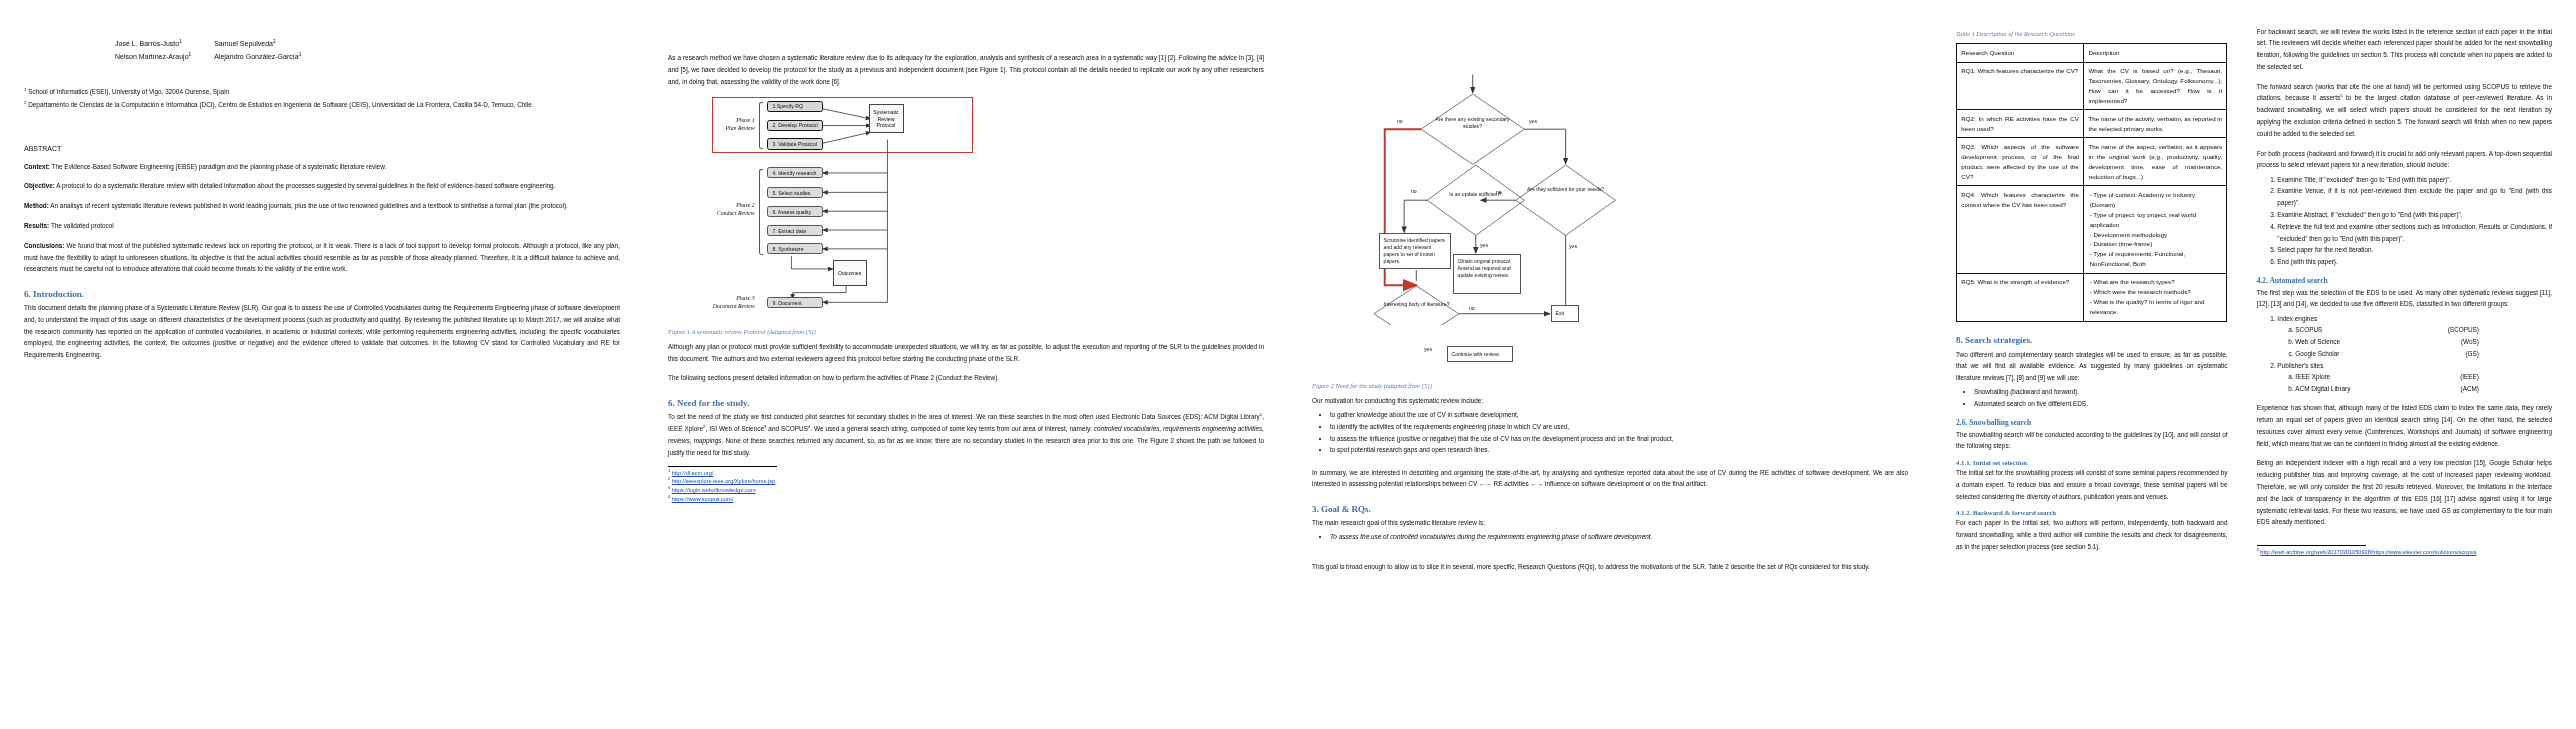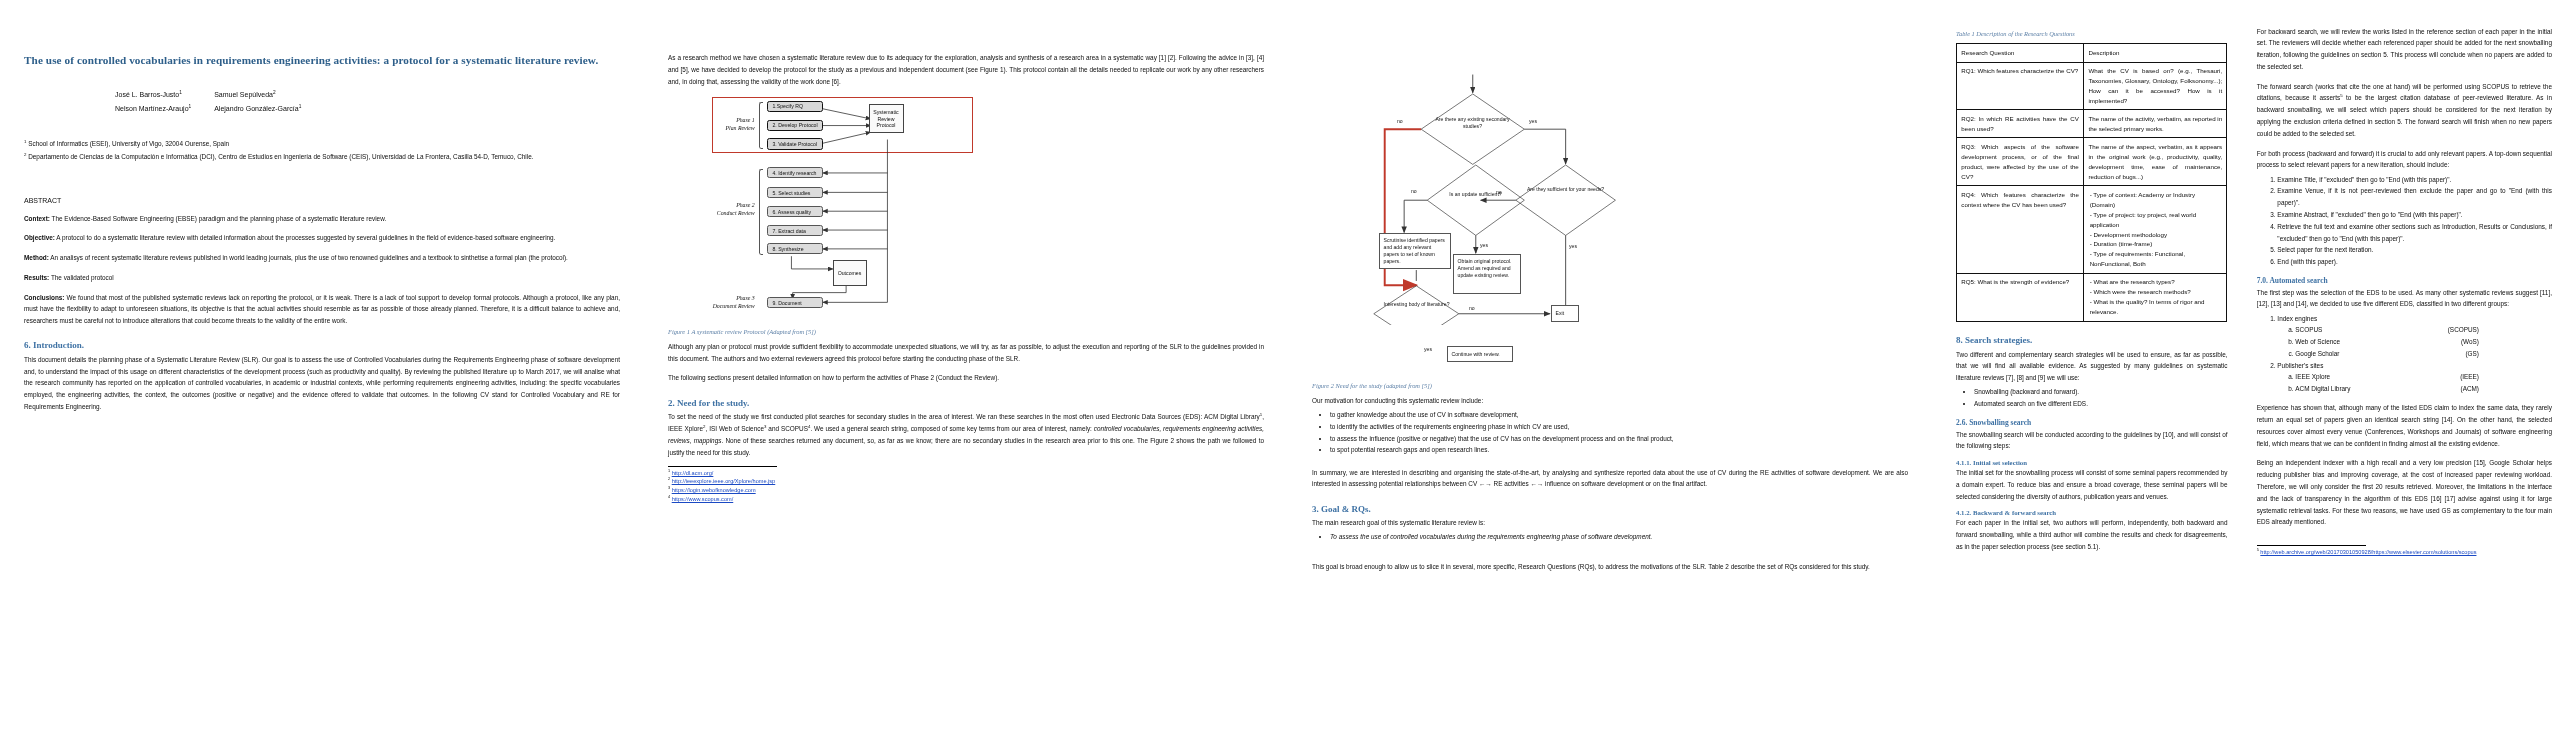--- a/index.html
+++ b/index.html
@@ -129,21 +129,20 @@
   table.rqt td.dl { padding-left:5.5px; }
   table.rqt .dashline { display:block; text-align:left; }
   .col-q { width:47%; }
 </style>
 </head>
 <body>
 
 <div class="spread">
 
   <div class="page">
-    <h1 class="title">The use of controlled vocabularies in requirements engineering activities: a protocol for a systematic literature review.</h1>
 
     <div class="authors">
       <table>
         <tbody>
             <tr>
           <td><span>José L. Barros-Justo</span><sup>1</sup></td>
           <td><span>Samuel Sepúlveda</span><sup>2</sup></td>
         </tr>
         <tr>
           <td><span>Nelson Martínez-Araujo</span><sup>1</sup></td>
@@ -240,21 +239,21 @@
       <div class="brace" style="left:65px; top:4.9px; height:47px;"></div>
       <div class="brace" style="left:65px; top:72px; height:86px;"></div>
     </div>
 
     <div class="caption">Figure 1  A systematic review Protocol (Adapted from [5])</div>
 
     <p>Although any plan or protocol must provide sufficient flexibility to accommodate unexpected situations, we will try, as far as possible, to adjust the execution and reporting of the SLR to the guidelines provided in this document. The authors and two external reviewers agreed this protocol before starting the conducting phase of the SLR.</p>
     <div class="gap"></div>
     <p>The following sections present detailed information on how to perform the activities of Phase 2 (Conduct the Review).</p>
 
-    <h2 class="sec">2.  Need for the study.</h2>
+    <h2 class="sec">6.  Need for the study.</h2>
     <p><span>To set the need of the study we first conducted pilot searches for secondary studies in the area of interest. We ran these searches in the most often used Electronic Data Sources (EDS): ACM Digital Library</span><sup>1</sup><span>, IEEE Xplore</span><sup>2</sup><span>, ISI Web of Science</span><sup>3</sup><span> and SCOPUS</span><sup>4</sup><span>. We used a general search string, composed of some key terms from our area of interest, namely: </span><i>controlled vocabularies, requirements engineering activities, reviews, mappings</i><span>. None of these searches returned any document, so, as far as we know; there are no secondary studies in the research area prior to this one. The Figure 2 shows the path we followed to justify the need for this study.</span></p>
 
     <div class="footnotes">
       <div class="fn-rule"></div>
       <div class="fn"><sup>1</sup> <span class="link">http://dl.acm.org/</span></div>
       <div class="fn"><sup>2</sup> <span class="link">http://ieeexplore.ieee.org/Xplore/home.jsp</span></div>
       <div class="fn"><sup>3</sup> <span class="link">https://login.webofknowledge.com</span></div>
       <div class="fn"><sup>4</sup> <span class="link">https://www.scopus.com/</span></div>
     </div>
   </div>
@@ -417,21 +416,21 @@
         <p>For both process (backward and forward) it is crucial to add only relevant papers. A top-down sequential process to select relevant papers for a new iteration, should include:</p>
         <ol>
           <li>Examine Title, if "excluded" then go to "End (with this paper)".</li>
           <li>Examine Venue, if it is not peer-reviewed then exclude the paper and go to "End (with this paper)".</li>
           <li>Examine Abstract, if "excluded" then go to "End (with this paper)".</li>
           <li>Retrieve the full text and examine other sections such as Introduction, Results or Conclusions, if "excluded" then go to "End (with this paper)".</li>
           <li>Select paper for the next iteration.</li>
           <li>End (with this paper).</li>
         </ol>
 
-        <h3 class="sub">7.0.     Automated search</h3>
+        <h3 class="sub">4.2.     Automated search</h3>
         <p>The first step was the selection of the EDS to be used. As many other systematic reviews suggest [11], [12], [13] and [14], we decided to use five different EDS, classified in two different groups:</p>
         <ol>
           <li>
             <span>Index engines</span>
             <ol class="alpha">
               <li><span>SCOPUS</span><span style="float:right; padding-right:73px;">(SCOPUS)</span></li>
               <li><span>Web of Science</span><span style="float:right; padding-right:73px;">(WoS)</span></li>
               <li><span>Google Scholar</span><span style="float:right; padding-right:73px;">(GS)</span></li>
             </ol>
           </li>

